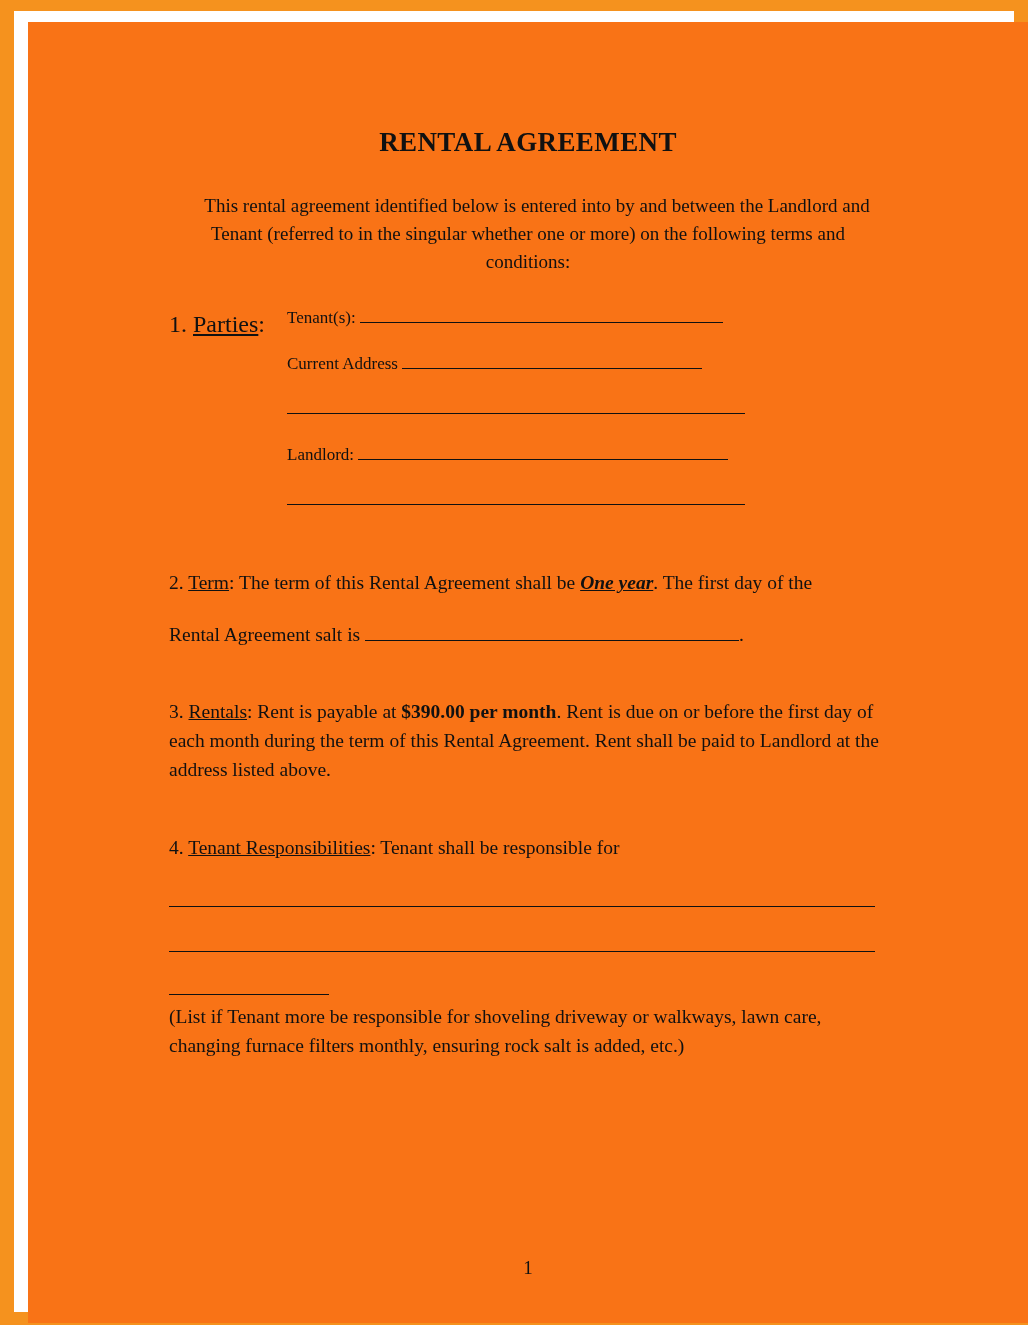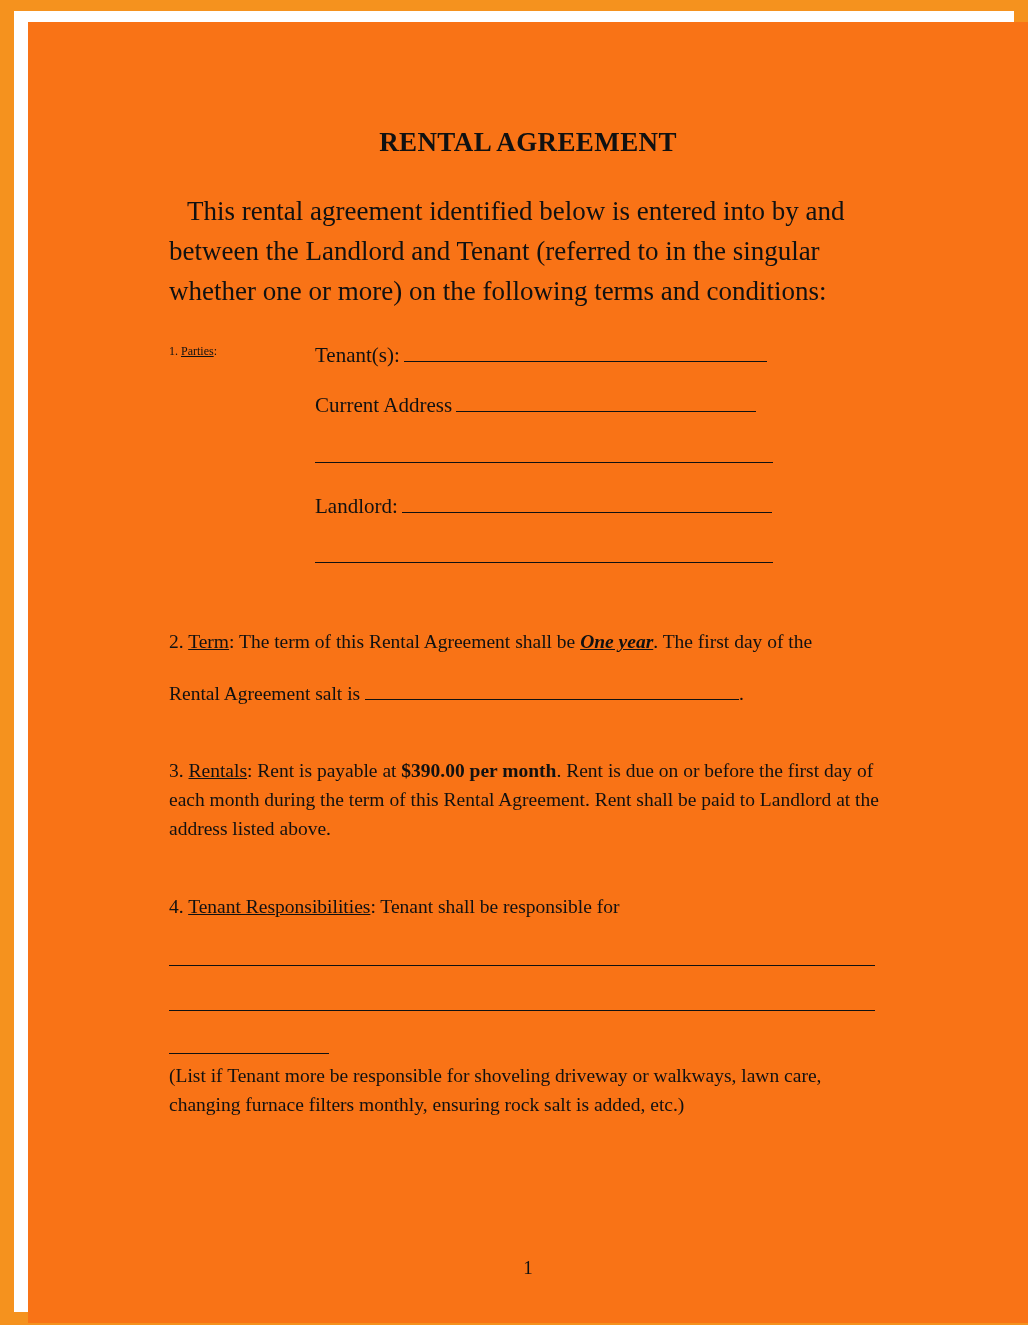--- a/index.html
+++ b/index.html
@@ -41,24 +41,24 @@
     color: #111;
   }
   .doc-title {
     text-align: center;
     font-size: 27px;
     font-weight: bold;
     letter-spacing: 0.4px;
     margin: 0 0 34px 0;
   }
   .para {
-    font-size: 27px;
+    font-size: 19px;
     line-height: 1.48;
     margin: 0 0 18px 0;
-    text-align: left;
+    text-align: center;
   }
   .para.indent::before {
     content: "";
     display: inline-block;
     width: 18px;
   }
   .clause {
     font-size: 19.5px;
     line-height: 1.5;
     margin: 0;
@@ -68,28 +68,27 @@
   .bu { font-weight: bold; text-decoration: underline; font-style: italic; }
 
   
   .parties {
     display: flex;
     margin-top: 30px;
   }
   .parties-label {
     width: 118px;
     flex: 0 0 118px;
-    font-size: 12px;
+    font-size: 24px;
     line-height: 1.5;
     padding-top: 0px;
   }
   .parties-fields {
     flex: 1;
-    font-size: 21px;
-    margin-left: 28px;
+    font-size: 17px;
   }
   .field-row {
     margin-bottom: 24px;
     white-space: nowrap;
   }
   .field-row:last-child { margin-bottom: 0; }
   .field-label { margin-right: 4px; }
   .rule {
     display: inline-block;
     border-bottom: 1.6px solid #111;

